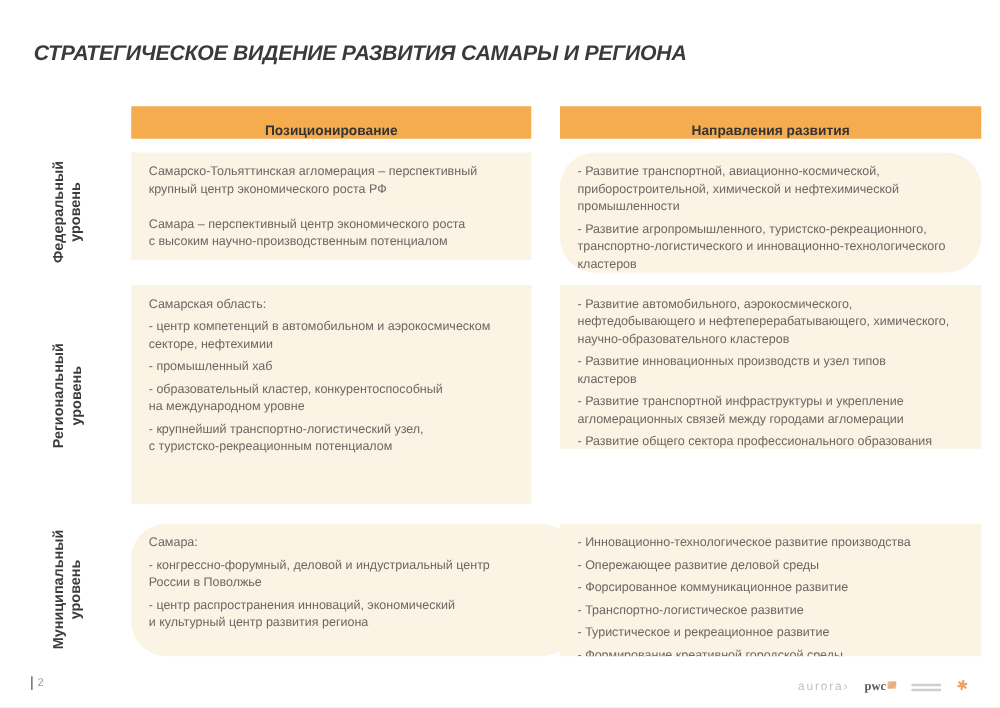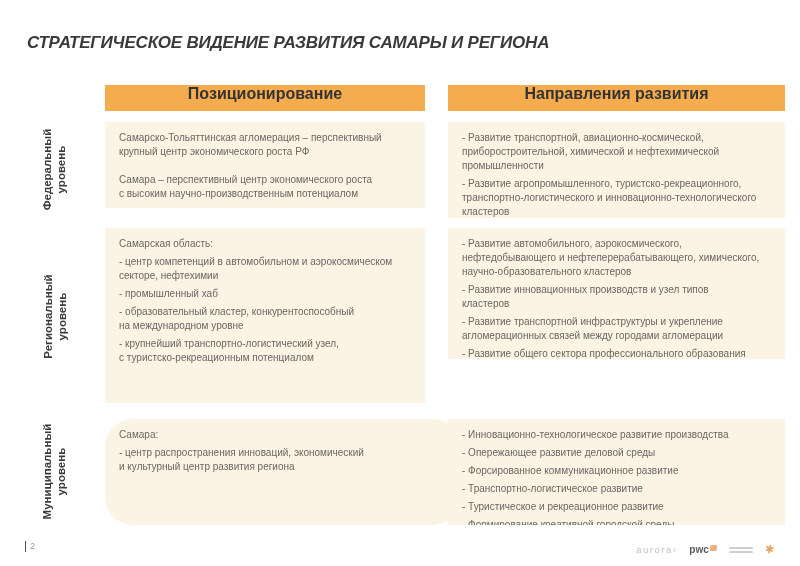--- a/index.html
+++ b/index.html
@@ -13,36 +13,36 @@
   }
   .title {
     position: absolute; left: 27px; top: 33px;
     font-size: 17px; font-weight: bold; color: #3a3a3a;
     letter-spacing: -0.2px;
     font-style: italic;
   }
   .col-header {
     position: absolute; top: 85px; height: 26px;
     background: var(--header-orange, #F5AC4F);
-    display: flex; align-items: flex-start; justify-content: center;
-    font-size: 16px; font-weight: bold; color: #333333;
+    display: flex; align-items: flex-end; justify-content: center;
+    font-size: 11px; font-weight: bold; color: #333333;
   }
   .col-header.left  { left: 105px; width: 320px; }
   .col-header.right { left: 448px; width: 337px; }
   .cell {
     position: absolute;
     background: var(--cell-cream, #FBF3E3);
     padding: 9px 12px 8px 14px;
     font-size: 10px; line-height: 14px; color: #6b6763;
     overflow: hidden;
   }
   .cell p { white-space: pre-line; margin: 0 0 4px 0; }
   .cell p:last-child { margin-bottom: 0; }
   .cell.r1.c1 { left: 105px; top: 122px; width: 320px; height: 86px; }
-  .cell.r1.c2 { left: 448px; top: 122px; width: 337px; height: 96px; }
+  .cell.r1.c2 { left: 448px; top: 122px; width: 337px; height: 96px; border-radius: 28px; }
   .cell.r2.c1 { left: 105px; top: 228px; width: 320px; height: 175px; }
   .cell.r2.c2 { left: 448px; top: 228px; width: 337px; height: 131px; }
   .cell.r3.c1 { left: 105px; top: 419px; width: 356px; height: 106px; border-radius: 28px; }
   .cell.r3.c2 { left: 448px; top: 419px; width: 337px; height: 106px; }
   .vlabel {
     position: absolute; left: 15px; width: 80px;
     display: flex; align-items: center; justify-content: center;
   }
   .vlabel.r1 { top: 122px; height: 96px; }
   .vlabel.r2 { top: 228px; height: 177px; }
@@ -60,21 +60,21 @@
     padding-left: 4px; line-height: 11px;
   }
   .logos {
     position: absolute; right: 26px; top: 544px;
     display: flex; align-items: center; gap: 12px;
   }
   .logo-aurora {
     font-size: 9.5px; color: #bfbfbf; letter-spacing: 1.5px;
   }
   .logo-pwc {
-    font-family: Liberation Sans, sans-serif;
+    font-family: Liberation Serif, serif;
     font-size: 10px; font-weight: bold; color: #5a5a5a;
     display: flex; align-items: flex-start; gap: 1px;
   }
   .pwc-mark {
     display: inline-block; width: 7px; height: 6px;
     background: linear-gradient(135deg, #f0b27a 0%, #e58c3c 60%, #c9c9c9 100%);
     border-radius: 1px; margin-top: 1px; opacity: .75;
   }
   .logo-partner { display: flex; flex-direction: column; gap: 2px; }
   .logo-partner i {
@@ -145,20 +145,22 @@
       <p>- Развитие инновационных производств и узел типов
 кластеров</p>
       <p>- Развитие транспортной инфраструктуры и укрепление
 агломерационных связей между городами агломерации</p>
       <p>- Развитие общего сектора профессионального образования</p>
       <p>- Развитие единого туристического кластера</p>
       <p>- Реализация совместных агломерационных проектов</p>
     </div>
   <div class="cell r3 c1">
       <p>Самара:</p>
+      <p>- конгрессно-форумный, деловой и индустриальный центр
+России в Поволжье</p>
       <p>- центр распространения инноваций, экономический
 и культурный центр развития региона</p>
     </div>
   <div class="cell r3 c2">
       <p>- Инновационно-технологическое развитие производства</p>
       <p>- Опережающее развитие деловой среды</p>
       <p>- Форсированное коммуникационное развитие</p>
       <p>- Транспортно-логистическое развитие</p>
       <p>- Туристическое и рекреационное развитие</p>
       <p>- Формирование креативной городской среды</p>

